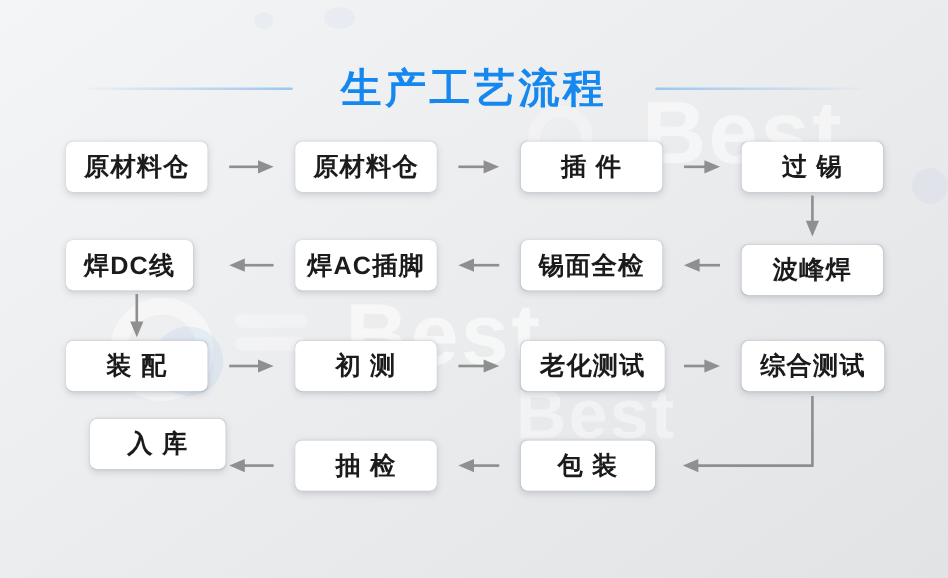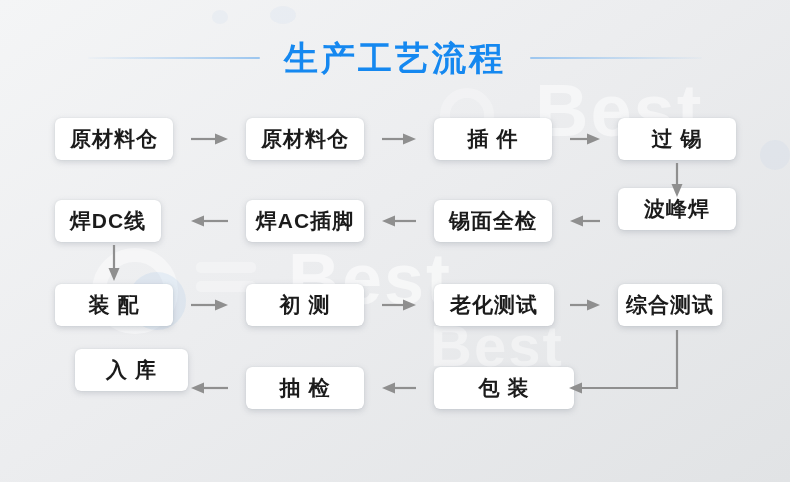--- a/index.html
+++ b/index.html
@@ -47,21 +47,21 @@
   .title-row {
     position: absolute;
     left: 0; top: 38px; width: 100%;
     display: flex; align-items: center; justify-content: center;
     gap: 24px;
   }
   .t-line { width: 172px; height: 2px; border-radius: 1px; }
   .t-line.left  { background: linear-gradient(to right, rgba(156,198,240,0.05), #9cc6ef); }
   .t-line.right { background: linear-gradient(to left,  rgba(156,198,240,0.05), #9cc6ef); }
   .title {
-    margin: 0;
+    margin: 16px;
     font-size: 34px;
     font-weight: 800;
     letter-spacing: 3px;
     color: #1588f0;
     line-height: 1.2;
   }
 
   
   #flow-nodes { position:absolute; inset:0; }
   .flow-box {
@@ -106,28 +106,28 @@
   </div>
 
   <div id="flow-nodes">
       <div class="flow-box" style="left: 55px; top: 118px; width: 118px; height: 42px;">原材料仓</div>
       <div class="flow-box" style="left: 246px; top: 118px; width: 118px; height: 42px;">原材料仓</div>
       <div class="flow-box" style="left: 434px; top: 118px; width: 118px; height: 42px;">插 件</div>
       <div class="flow-box" style="left: 618px; top: 118px; width: 118px; height: 42px;">过 锡</div>
       <div class="flow-box" style="left: 55px; top: 200px; width: 106px; height: 42px;">焊DC线</div>
       <div class="flow-box" style="left: 246px; top: 200px; width: 118px; height: 42px;">焊AC插脚</div>
       <div class="flow-box" style="left: 434px; top: 200px; width: 118px; height: 42px;">锡面全检</div>
-      <div class="flow-box" style="left: 618px; top: 188px; width: 118px; height: 42px;">波峰焊</div>
+      <div class="flow-box" style="left: 618px; top: 204px; width: 118px; height: 42px;">波峰焊</div>
       <div class="flow-box" style="left: 55px; top: 284px; width: 118px; height: 42px;">装 配</div>
       <div class="flow-box" style="left: 246px; top: 284px; width: 118px; height: 42px;">初 测</div>
       <div class="flow-box" style="left: 434px; top: 284px; width: 120px; height: 42px;">老化测试</div>
-      <div class="flow-box" style="left: 618px; top: 284px; width: 104px; height: 42px;">综合测试</div>
+      <div class="flow-box" style="left: 618px; top: 284px; width: 119px; height: 42px;">综合测试</div>
       <div class="flow-box" style="left: 55px; top: 349px; width: 113px; height: 42px; margin-left: 20px;">入 库</div>
       <div class="flow-box" style="left: 246px; top: 367px; width: 118px; height: 42px;">抽 检</div>
-      <div class="flow-box" style="left: 434px; top: 367px; width: 140px; height: 42px;">包 装</div>
+      <div class="flow-box" style="left: 434px; top: 367px; width: 112px; height: 42px;">包 装</div>
     </div>
 
   <svg id="flow-arrows" width="790" height="482" viewBox="0 0 790 482">
       <line x1="191" y1="139" x2="217" y2="139" stroke="#8f8f8f" stroke-width="2.2"></line>
       <polygon points="228,139 215,133.5 215,144.5" fill="#8f8f8f"></polygon>
       <line x1="382" y1="139" x2="405" y2="139" stroke="#8f8f8f" stroke-width="2.2"></line>
       <polygon points="416,139 403,133.5 403,144.5" fill="#8f8f8f"></polygon>
       <line x1="570" y1="139" x2="589" y2="139" stroke="#8f8f8f" stroke-width="2.2"></line>
       <polygon points="600,139 587,133.5 587,144.5" fill="#8f8f8f"></polygon>
       <line x1="677" y1="163" x2="677" y2="186" stroke="#8f8f8f" stroke-width="2.2"></line>

